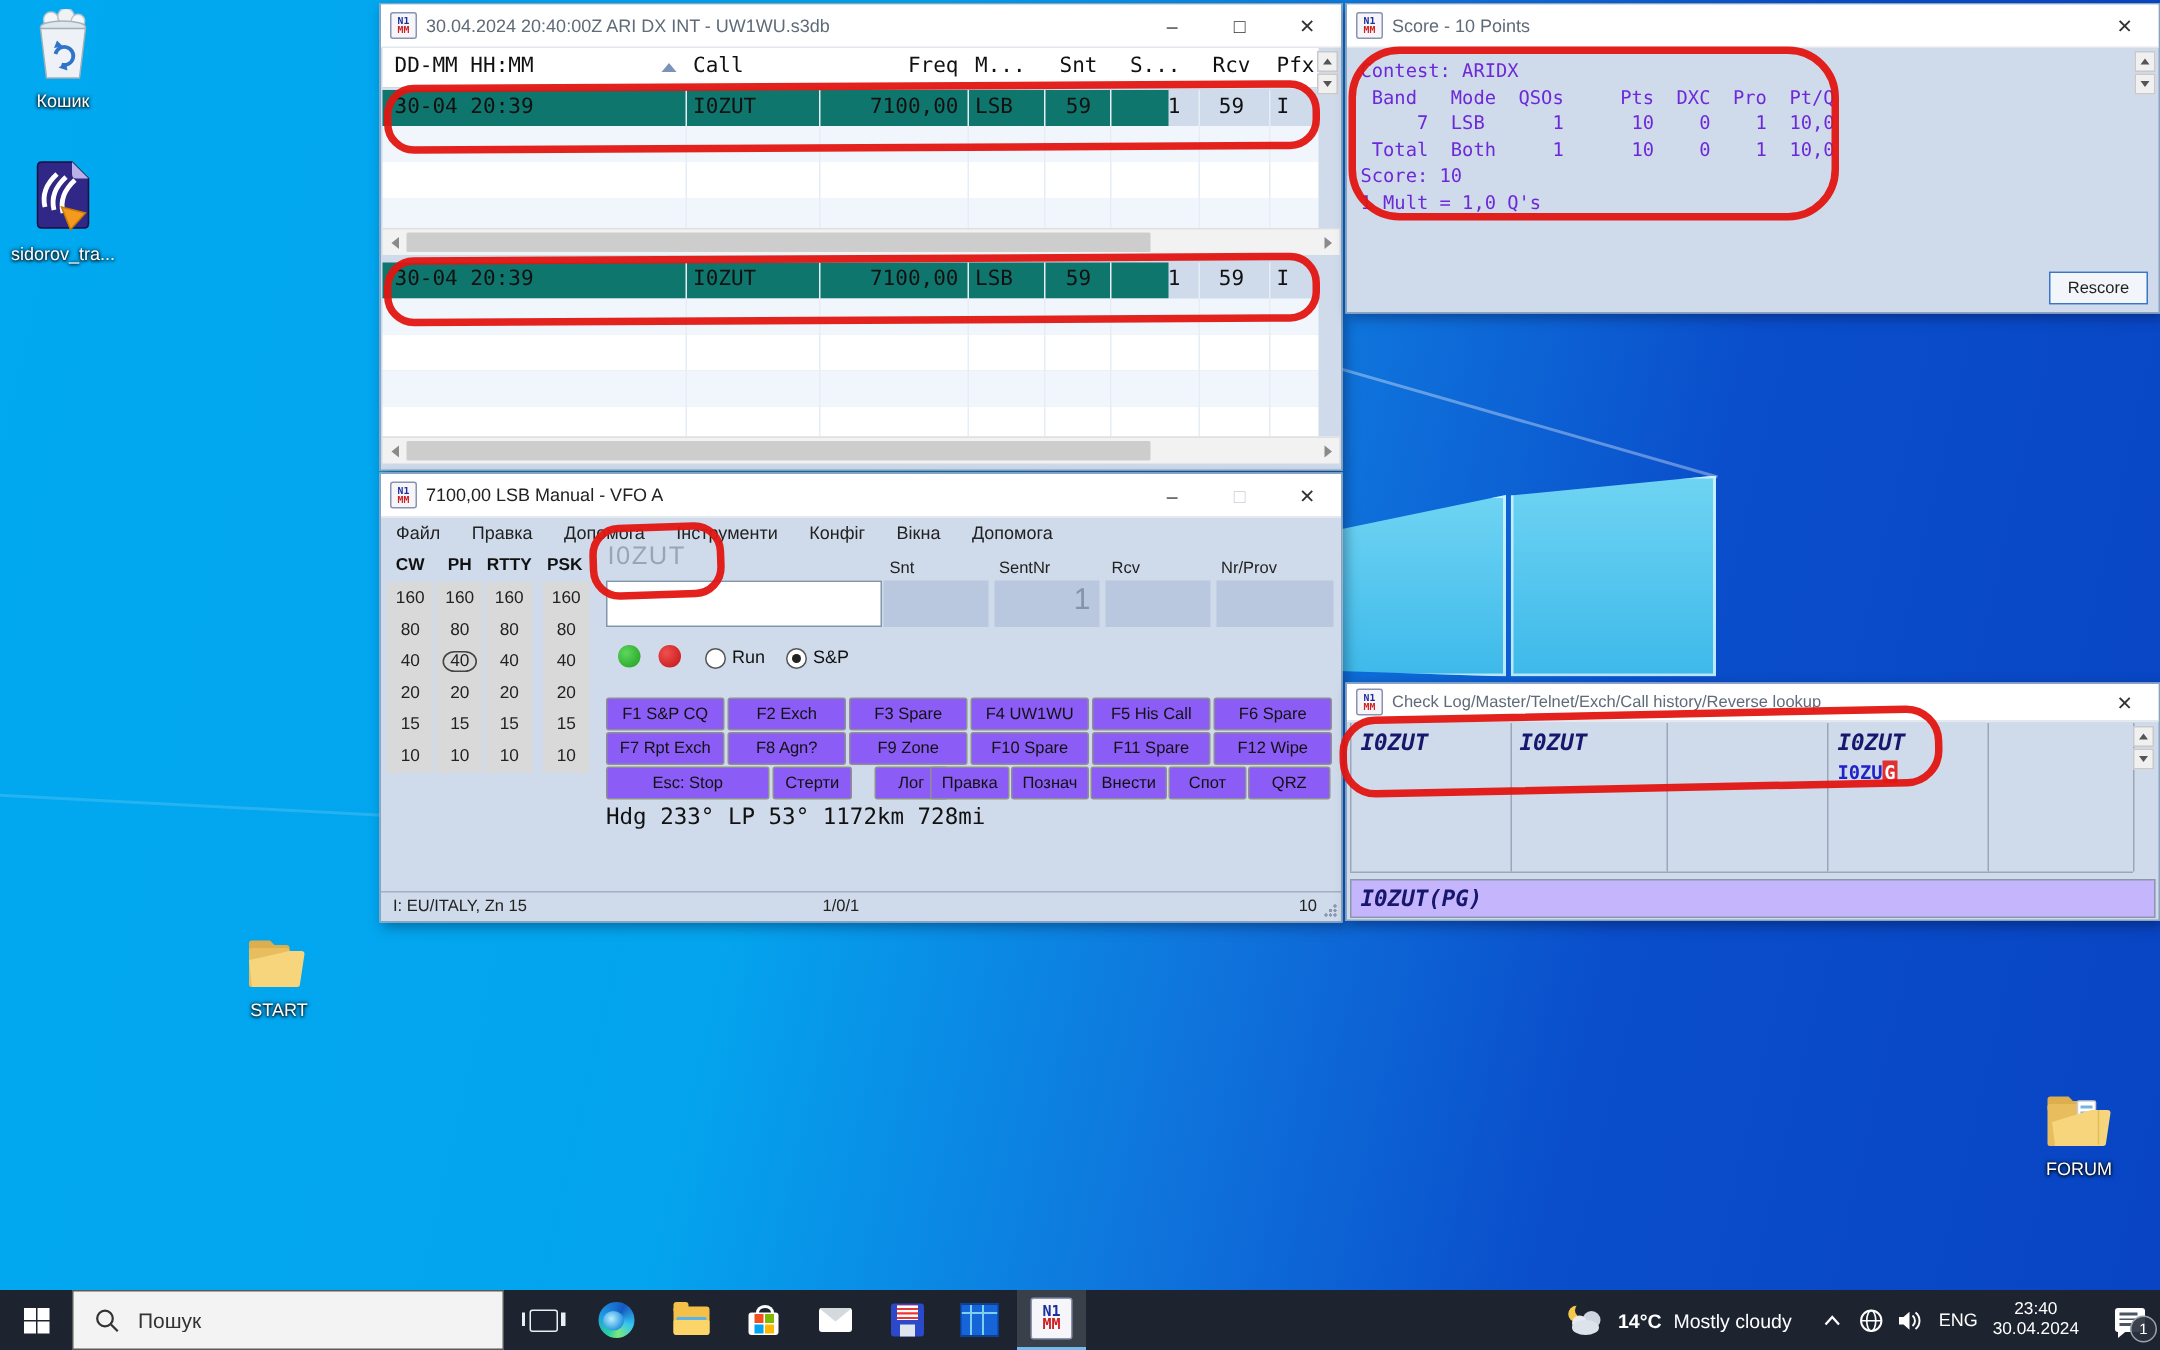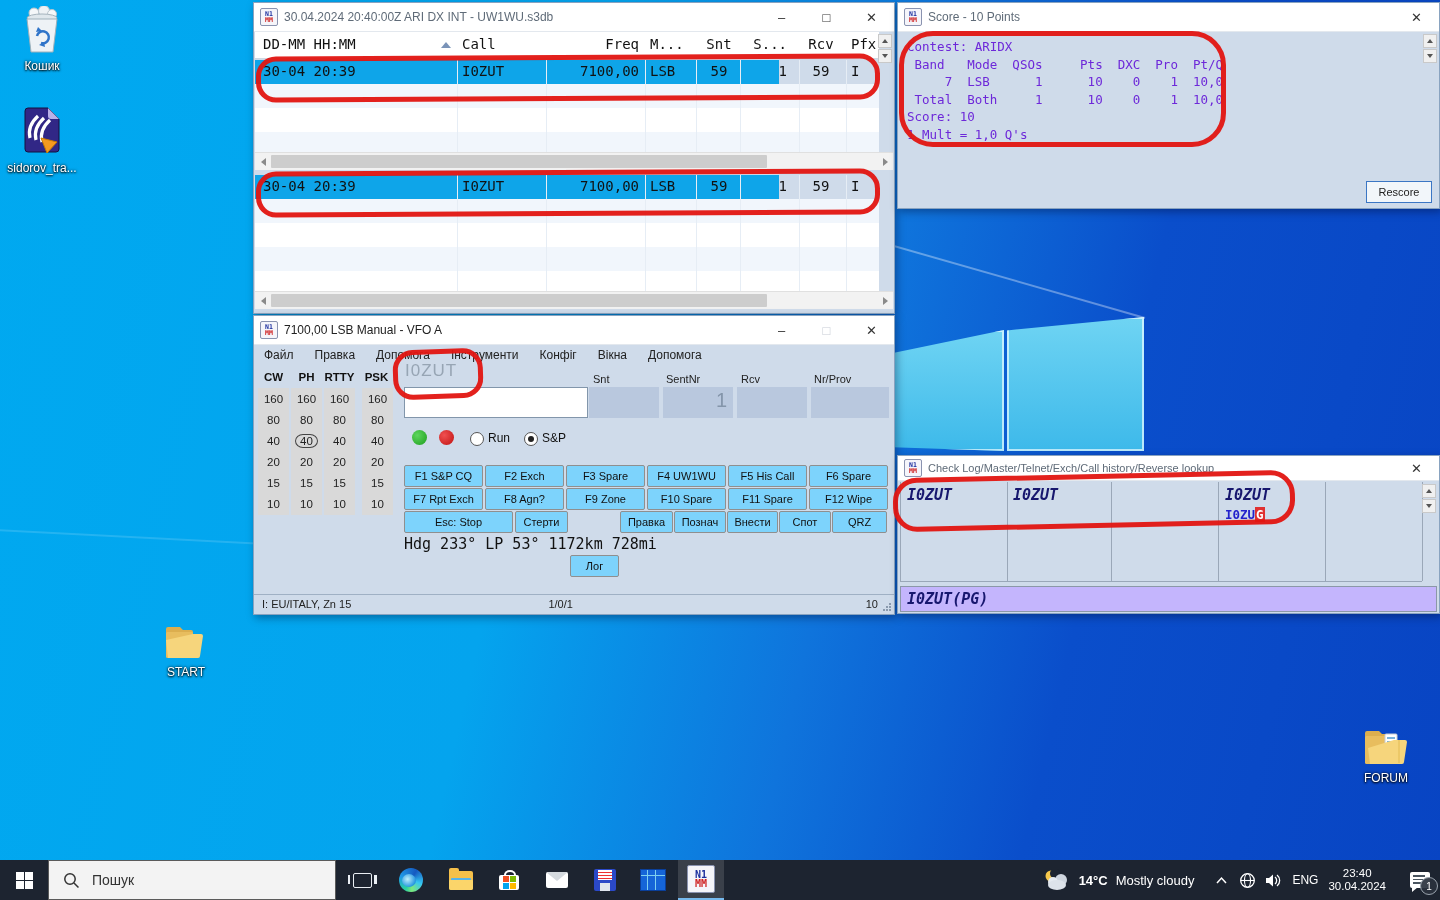--- a/index.html
+++ b/index.html
@@ -30,21 +30,21 @@
   .mono{font-family:"DejaVu Sans Mono",monospace;}
   
   .loghdr{position:absolute;left:1px;top:29px;width:624px;height:26px;background:#fff;border-bottom:1px solid #cfd7e2;}
   .lcol{position:absolute;top:4px;font-size:14px;color:#111;}
   .c-time{left:8px;} .c-call{left:207px;}
   .c-freq{left:296px;width:88px;text-align:right;}
   .c-mode{left:395px;} .c-snt{left:446px;width:36px;text-align:center;}
   .c-snr{left:488px;width:44px;text-align:right;} .c-rcv{left:549px;width:34px;text-align:center;}
   .c-pfx{left:596px;}
   .sorttri{position:absolute;left:186px;top:10px;width:0;height:0;border-left:5px solid transparent;border-right:5px solid transparent;border-bottom:6px solid #7a93b8;}
-  .lrow{position:absolute;left:1px;width:524px;height:24px;background:#0ea5e9;}
+  .lrow{position:absolute;left:1px;width:524px;height:24px;background:#0f766e;}
   .lrow .lcol{top:3px;}
   .erow{position:absolute;left:1px;width:624px;height:24px;}
   .vline{position:absolute;top:0;bottom:0;width:1px;background:#e6edf5;}
   .spin{position:absolute;width:14px;display:flex;flex-direction:column;gap:1px;}
   .sb{height:12px;background:#f0f0f0;border:1px solid #c9c9c9;display:flex;align-items:center;justify-content:center;}
   .tu{width:0;height:0;border-left:3.5px solid transparent;border-right:3.5px solid transparent;border-bottom:4.5px solid #555;}
   .td{width:0;height:0;border-left:3.5px solid transparent;border-right:3.5px solid transparent;border-top:4.5px solid #555;}
   .hsb{position:absolute;left:1px;width:638px;height:17px;background:#f2f2f2;border-top:1px solid #e0e0e0;}
   .harr{position:absolute;top:2px;width:12px;height:13px;display:flex;align-items:center;justify-content:center;}
   .tl{width:0;height:0;border-top:4px solid transparent;border-bottom:4px solid transparent;border-right:5px solid #8a8a8a;}
@@ -62,21 +62,21 @@
   .bcell.sel span{border:1.4px solid #444;}
   .ghost{position:absolute;left:151px;top:45px;font-size:17px;color:#97a5b4;letter-spacing:1px;}
   .callin{position:absolute;left:150px;top:71px;width:174px;height:29px;background:#fff;border:1px solid #8296ab;font-size:16px;font-family:"Liberation Sans",sans-serif;padding:0 4px;}
   .flabel{position:absolute;top:57px;font-size:11px;color:#222;}
   .fbox{position:absolute;top:71px;height:31px;background:#b9c8de;}
   .sentnr1{position:absolute;right:6px;top:2px;font-size:20px;color:#8495aa;}
   .lamp{position:absolute;top:114px;width:15px;height:15px;border-radius:50%;}
   .radio{position:absolute;top:116px;width:12px;height:12px;border:1px solid #555;border-radius:50%;background:#fff;}
   .radio.on::after{content:'';display:block;width:6px;height:6px;background:#222;border-radius:50%;margin:3px;}
   .rlabel{position:absolute;top:115px;font-size:12px;color:#111;}
-  .fkey{position:absolute;width:77px;height:20px;background:#7dd3fc;border:1px solid #8f8f8f;border-radius:2px;font-size:11px;color:#111;display:flex;align-items:center;justify-content:center;white-space:nowrap;}
+  .fkey{position:absolute;width:77px;height:20px;background:#8b5cf6;border:1px solid #8f8f8f;border-radius:2px;font-size:11px;color:#111;display:flex;align-items:center;justify-content:center;white-space:nowrap;}
   .heading{position:absolute;left:150px;top:219px;font-size:15px;color:#111;}
   .sbar{position:absolute;left:0;right:0;bottom:0;height:19px;border-top:1px solid #9fb0c4;font-size:11px;color:#222;}
   .grip{position:absolute;right:2px;bottom:2px;width:10px;height:10px;
         background:radial-gradient(circle at 8px 2px,#8a9aae 1px,transparent 1.2px),
                    radial-gradient(circle at 5px 5px,#8a9aae 1px,transparent 1.2px),
                    radial-gradient(circle at 8px 5px,#8a9aae 1px,transparent 1.2px),
                    radial-gradient(circle at 2px 8px,#8a9aae 1px,transparent 1.2px),
                    radial-gradient(circle at 5px 8px,#8a9aae 1px,transparent 1.2px),
                    radial-gradient(circle at 8px 8px,#8a9aae 1px,transparent 1.2px);}
   
@@ -450,21 +450,21 @@
     <div class="fkey" style="left:555px;top:149px;">F6 Spare</div>
     <div class="fkey" style="left:150px;top:172px;">F7 Rpt Exch</div>
     <div class="fkey" style="left:231px;top:172px;">F8 Agn?</div>
     <div class="fkey" style="left:312px;top:172px;">F9 Zone</div>
     <div class="fkey" style="left:393px;top:172px;">F10 Spare</div>
     <div class="fkey" style="left:474px;top:172px;">F11 Spare</div>
     <div class="fkey" style="left:555px;top:172px;">F12 Wipe</div>
 
     <div class="fkey" style="left:150px;top:195px;width:107px;">Esc: Stop</div>
     <div class="fkey" style="left:261px;top:195px;width:51px;">Стерти</div>
-    <div class="fkey" style="left:316px;top:195px;width:47px;margin-top:44px;">Лог</div>
+    <div class="fkey" style="left:329px;top:195px;width:47px;">Лог</div>
     <div class="fkey" style="left:366px;top:195px;width:51px;">Правка</div>
     <div class="fkey" style="left:420px;top:195px;width:50px;">Познач</div>
     <div class="fkey" style="left:473px;top:195px;width:49px;">Внести</div>
     <div class="fkey" style="left:525px;top:195px;width:50px;">Спот</div>
     <div class="fkey" style="left:578px;top:195px;width:53px;">QRZ</div>
 
     <div class="heading mono">Hdg 233° LP 53° 1172km 728mi</div>
 
     <div class="sbar">
       <span class="abs" style="left:8px;top:3px;">I: EU/ITALY, Zn 15</span>

